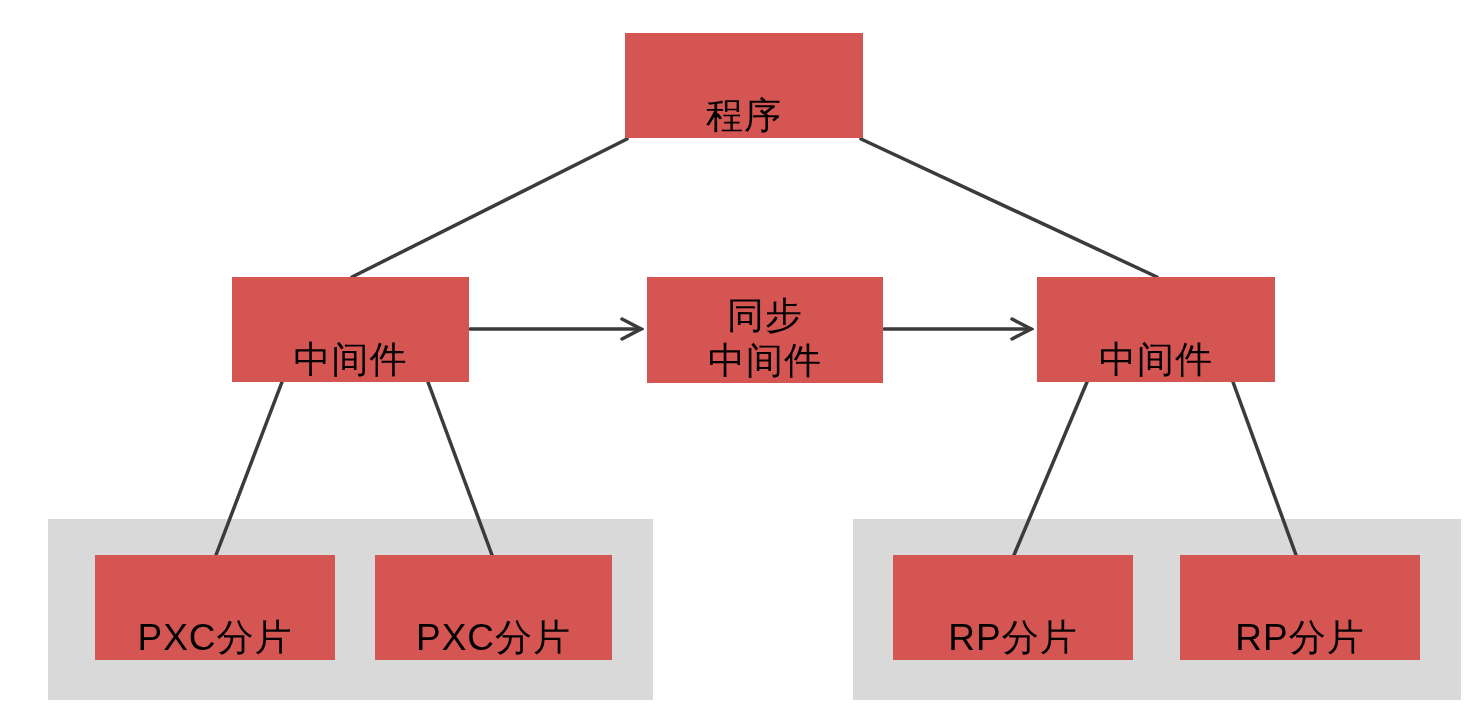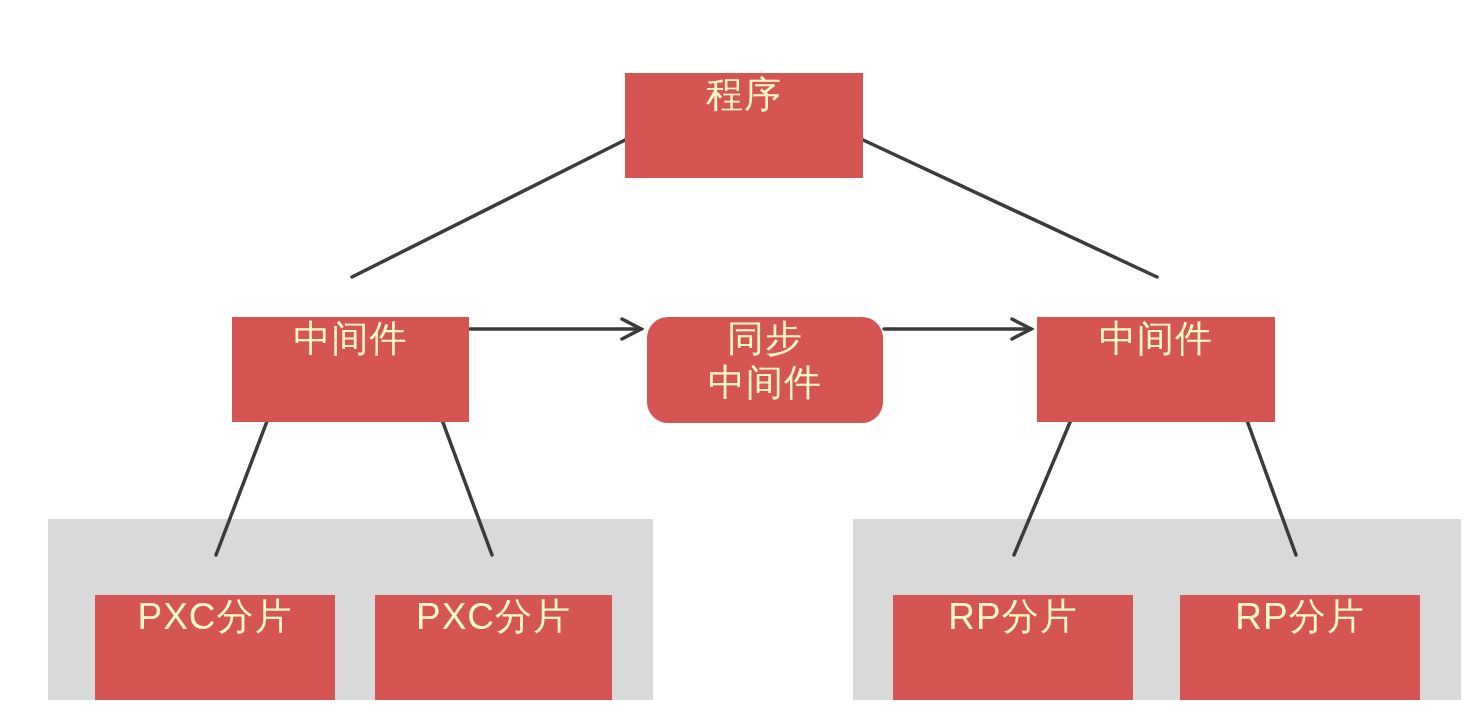--- a/index.html
+++ b/index.html
@@ -18,36 +18,35 @@
     height: 721px;
     pointer-events: none;
   }
   .group-box {
     position: absolute;
     background: #D9D9D9;
   }
   .node {
     position: absolute;
     background: #D45552;
-    color: #fef9c3;
+    color: #000000;
     display: flex;
     flex-direction: column;
     align-items: center;
-    justify-content: flex-start;
+    justify-content: flex-end;
     font-size: 37px;
     line-height: 1.2;
     text-align: center;
     letter-spacing: 1px;
     user-select: none;
-    margin-top: 40px;
   }
   
   .node-program   { left: 625px;  top: 33px;  width: 238px; height: 105px; }
   .node-mw-left   { left: 232px;  top: 277px; width: 237px; height: 105px; }
-  .node-sync      { left: 647px;  top: 277px; width: 236px; height: 106px; border-radius: 21px; }
+  .node-sync      { left: 647px;  top: 277px; width: 236px; height: 106px; }
   .node-mw-right  { left: 1037px; top: 277px; width: 238px; height: 105px; }
   .node-pxc-1     { left: 95px;   top: 555px; width: 240px; height: 105px; }
   .node-pxc-2     { left: 375px;  top: 555px; width: 237px; height: 105px; }
   .node-rp-1      { left: 893px;  top: 555px; width: 240px; height: 105px; }
   .node-rp-2      { left: 1180px; top: 555px; width: 240px; height: 105px; }
   
   .group-left  { left: 48px;  top: 519px; width: 605px; height: 181px; }
   .group-right { left: 853px; top: 519px; width: 608px; height: 181px; }
 </style>
 </head>

